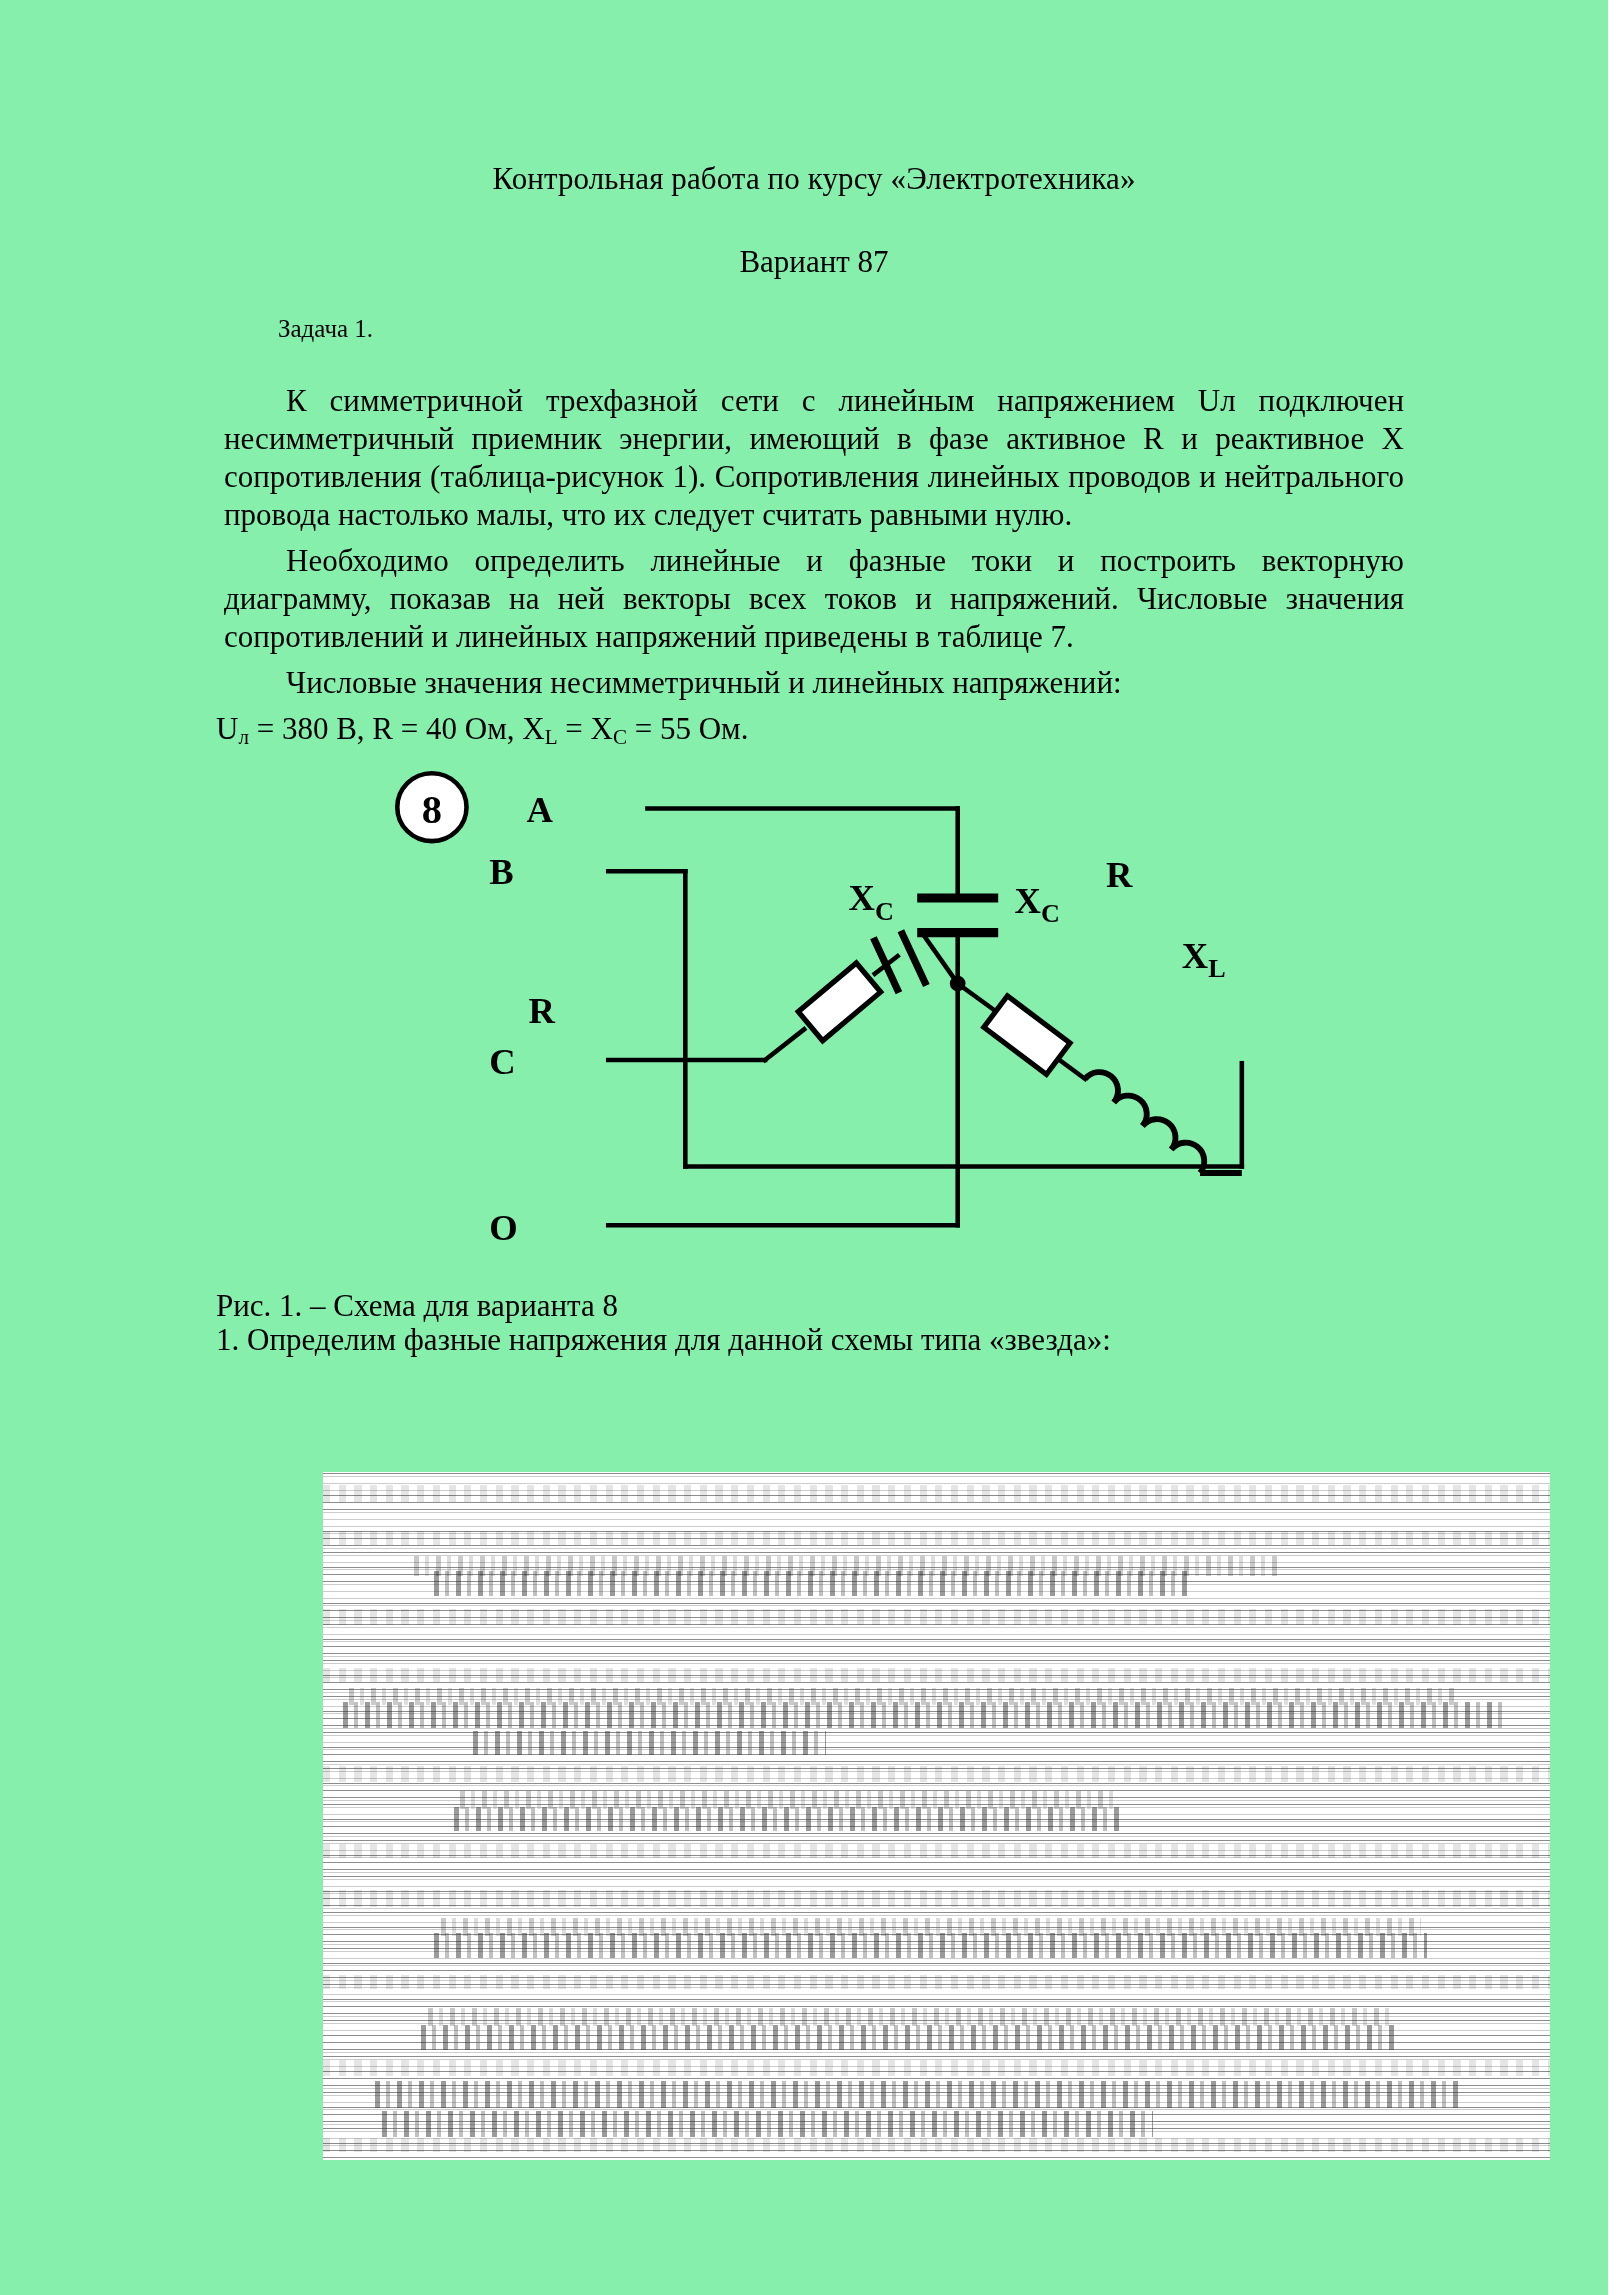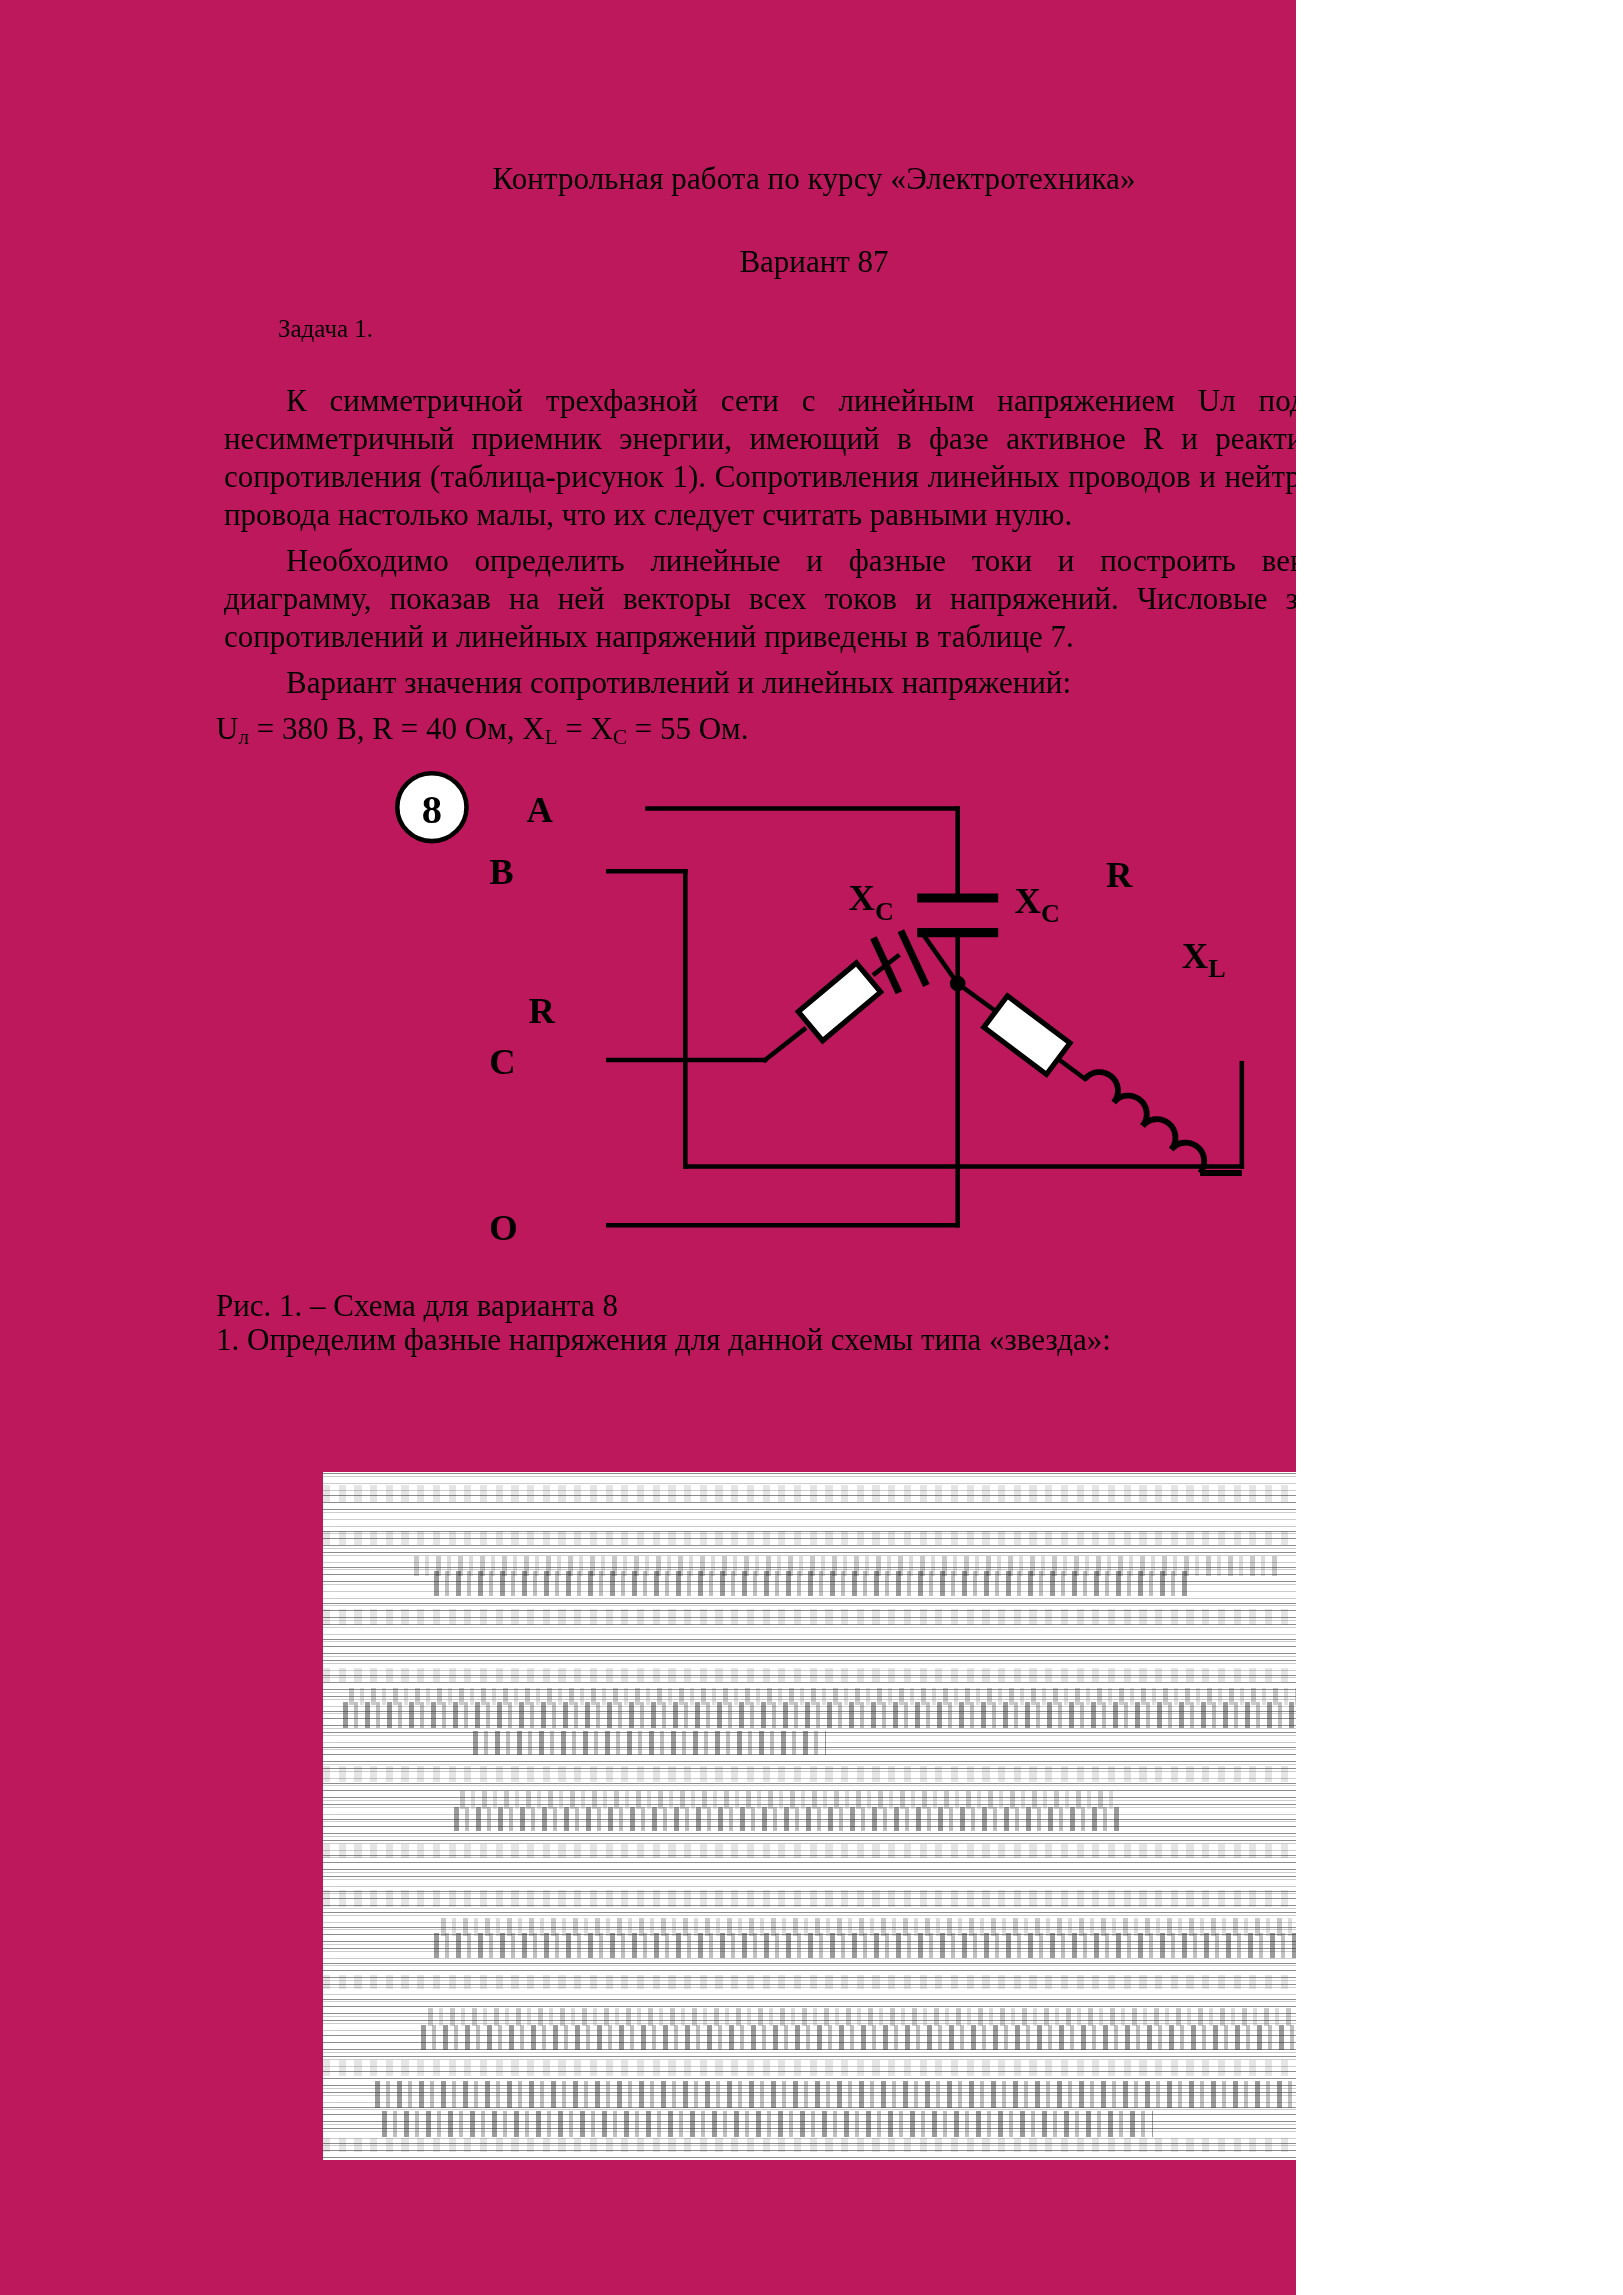--- a/index.html
+++ b/index.html
@@ -7,23 +7,23 @@
     margin: 0;
     padding: 0;
     background: #ffffff;
   }
   body {
     font-family: "Liberation Serif", "DejaVu Serif", serif;
     color: #000000;
   }
   .page {
     position: relative;
-    width: 1296px;
+    width: 1608px;
     height: 2295px;
-    background: #be185d;
+    background: #86efac;
     overflow: hidden;
     box-sizing: border-box;
     text-decoration: underline;
   }
   .content {
     position: absolute;
     left: 216px;
     top: 0;
     width: 1196px;
   }
@@ -171,21 +171,21 @@
     <div class="doc-title">Контрольная работа по курсу «Электротехника»</div>
 
     <div class="doc-subtitle">Вариант 87</div>
 
     <div class="task-label">Задача 1.</div>
 
     <p class="para first">К симметричной трехфазной сети с линейным напряжением Uл подключен несимметричный приемник энергии, имеющий в фазе активное R и реактивное X сопротивления (таблица-рисунок 1). Сопротивления линейных проводов и нейтрального провода настолько малы, что их следует считать равными нулю.</p>
 
     <p class="para">Необходимо определить линейные и фазные токи и построить векторную диаграмму, показав на ней векторы всех токов и напряжений. Числовые значения сопротивлений и линейных напряжений приведены в таблице 7.</p>
 
-    <p class="para tight">Вариант значения сопротивлений и линейных напряжений:</p>
+    <p class="para tight">Числовые значения несимметричный и линейных напряжений:</p>
 
     <p class="formula">
       <span class="nb"><span>U</span><sub>л</sub>&nbsp;<span>= 380 В,</span></span>
       <span class="nb">R = 40 Ом,</span>
       <span class="nb"><span>X</span><sub>L</sub>&nbsp;<span>=</span>&nbsp;<span>X</span><sub>C</sub>&nbsp;<span>= 55 Ом.</span></span>
     </p>
 
     <div class="figure-wrap">
       <svg class="figure-svg" width="1196" height="516" viewBox="0 0 1830 790">
 

